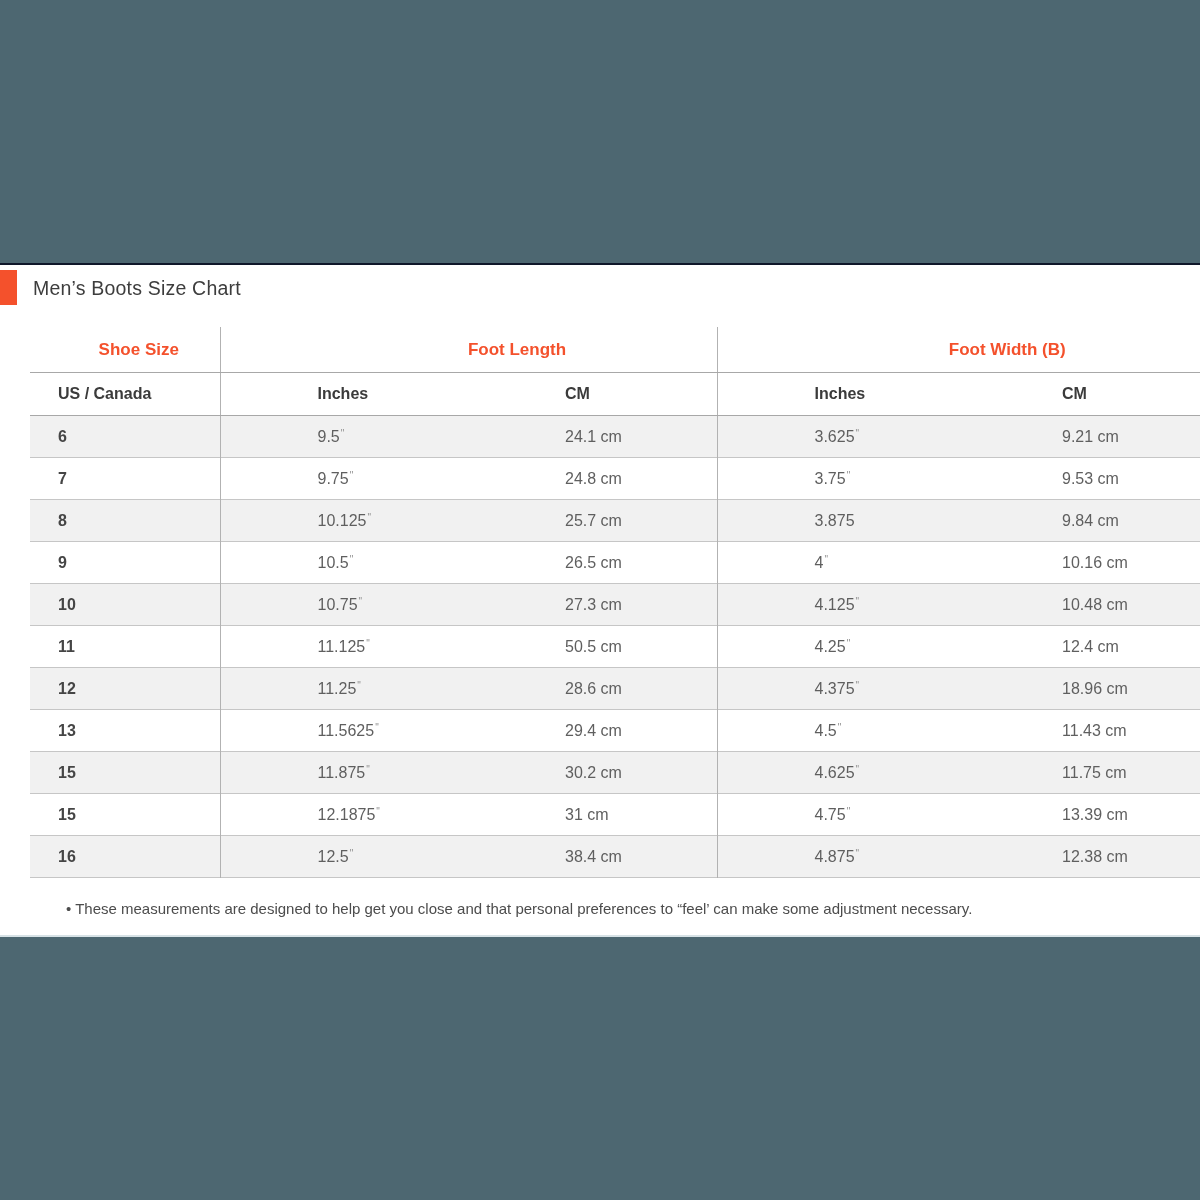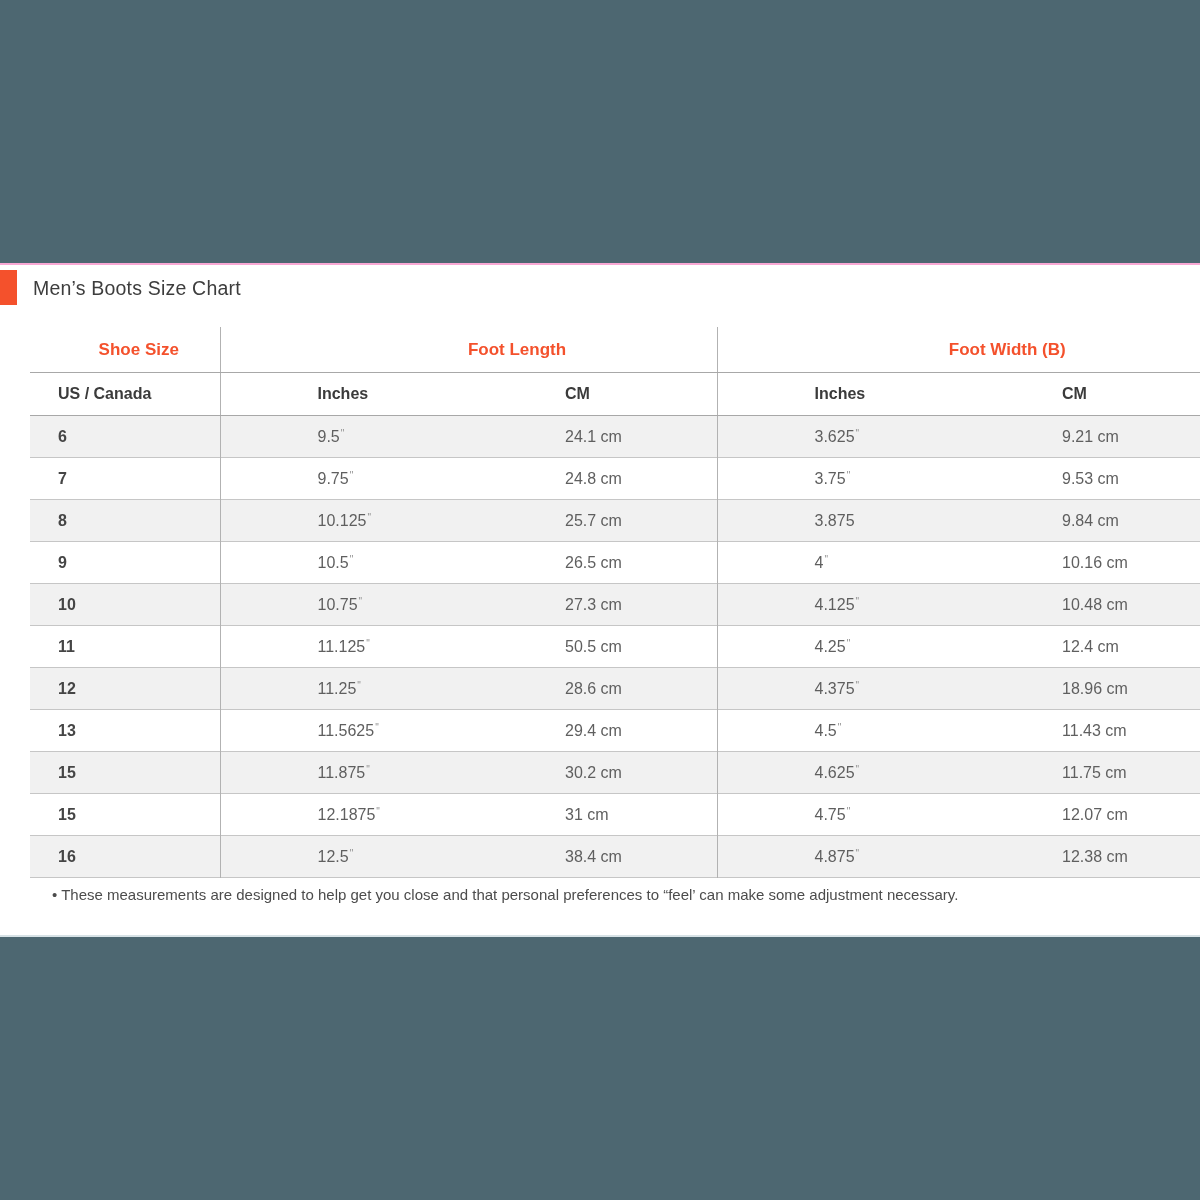--- a/index.html
+++ b/index.html
@@ -8,21 +8,21 @@
     background: #4d6771;
     font-family: "Liberation Sans", sans-serif;
     position: relative;
     overflow: hidden;
   }
   .panel {
     position: absolute;
     left: 0; top: 263px;
     width: 1200px; height: 670px;
     background: #ffffff;
-    border-top: 2px solid #f9a8d4;
+    border-top: 2px solid #0f172a;
     border-bottom: 2px solid #d7e2e6;
   }
   .accent-tab {
     position: absolute;
     left: 0; top: 5px;
     width: 17px; height: 35px;
     background: #f4512c;
   }
   .title {
     position: absolute;
@@ -70,21 +70,21 @@
   .div-left { border-left: 1px solid #b2b2b2; }
   .in-mark {
     font-size: 10px;
     color: #919191;
     vertical-align: 5px;
     margin-left: 1px;
   }
   .footnote {
     position: absolute;
     left: 52px; top: 621px;
-    margin: 0;
+    margin: 14px;
     font-size: 15px;
     color: #4c4c4c;
   }
 </style>
 </head>
 <body>
 
 <div>
   <section class="panel">
     <div class="accent-tab"></div>
@@ -183,21 +183,21 @@
     <td>30.2 cm</td>
     <td class="div-left">4.625<span class="in-mark">"</span></td>
     <td>11.75 cm</td>
   </tr>
 
   <tr>
     <td class="first">15</td>
     <td class="div-left">12.1875<span class="in-mark">"</span></td>
     <td>31 cm</td>
     <td class="div-left">4.75<span class="in-mark">"</span></td>
-    <td>12.07 cm</td>
+    <td>13.39 cm</td>
   </tr>
 
   <tr>
     <td class="first">16</td>
     <td class="div-left">12.5<span class="in-mark">"</span></td>
     <td>38.4 cm</td>
     <td class="div-left">4.875<span class="in-mark">"</span></td>
     <td>12.38 cm</td>
   </tr>
 </tbody>

